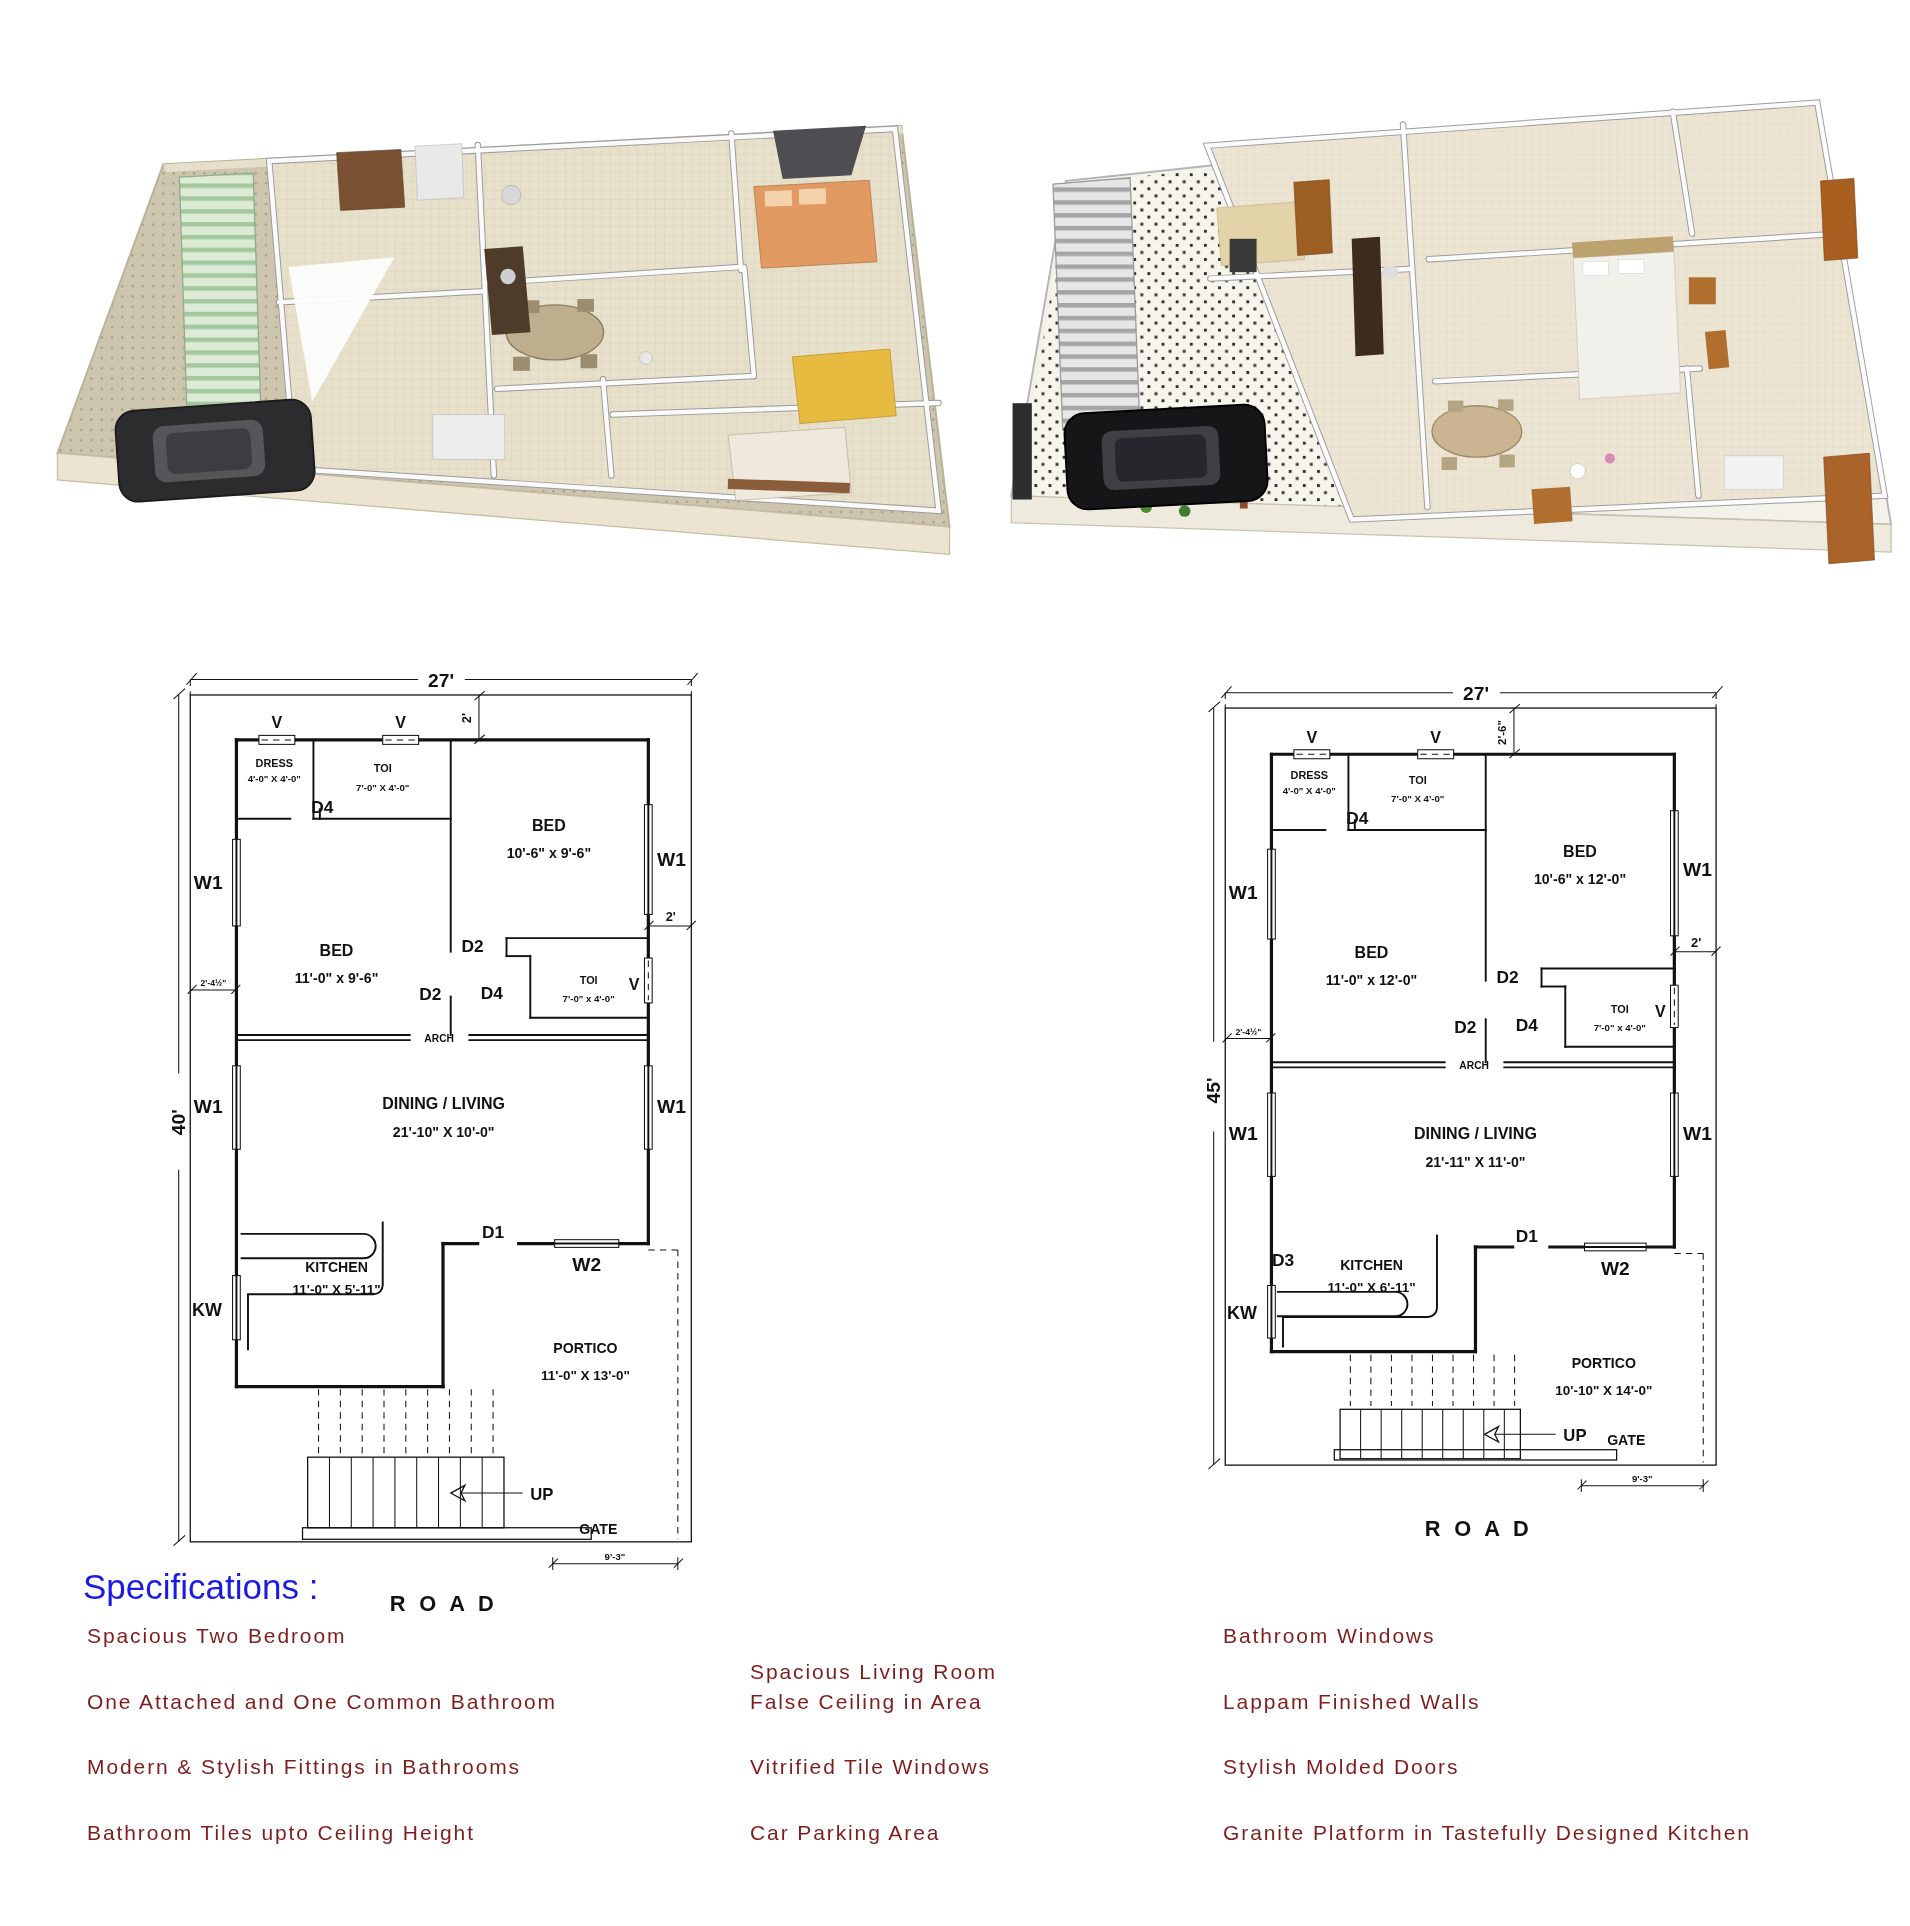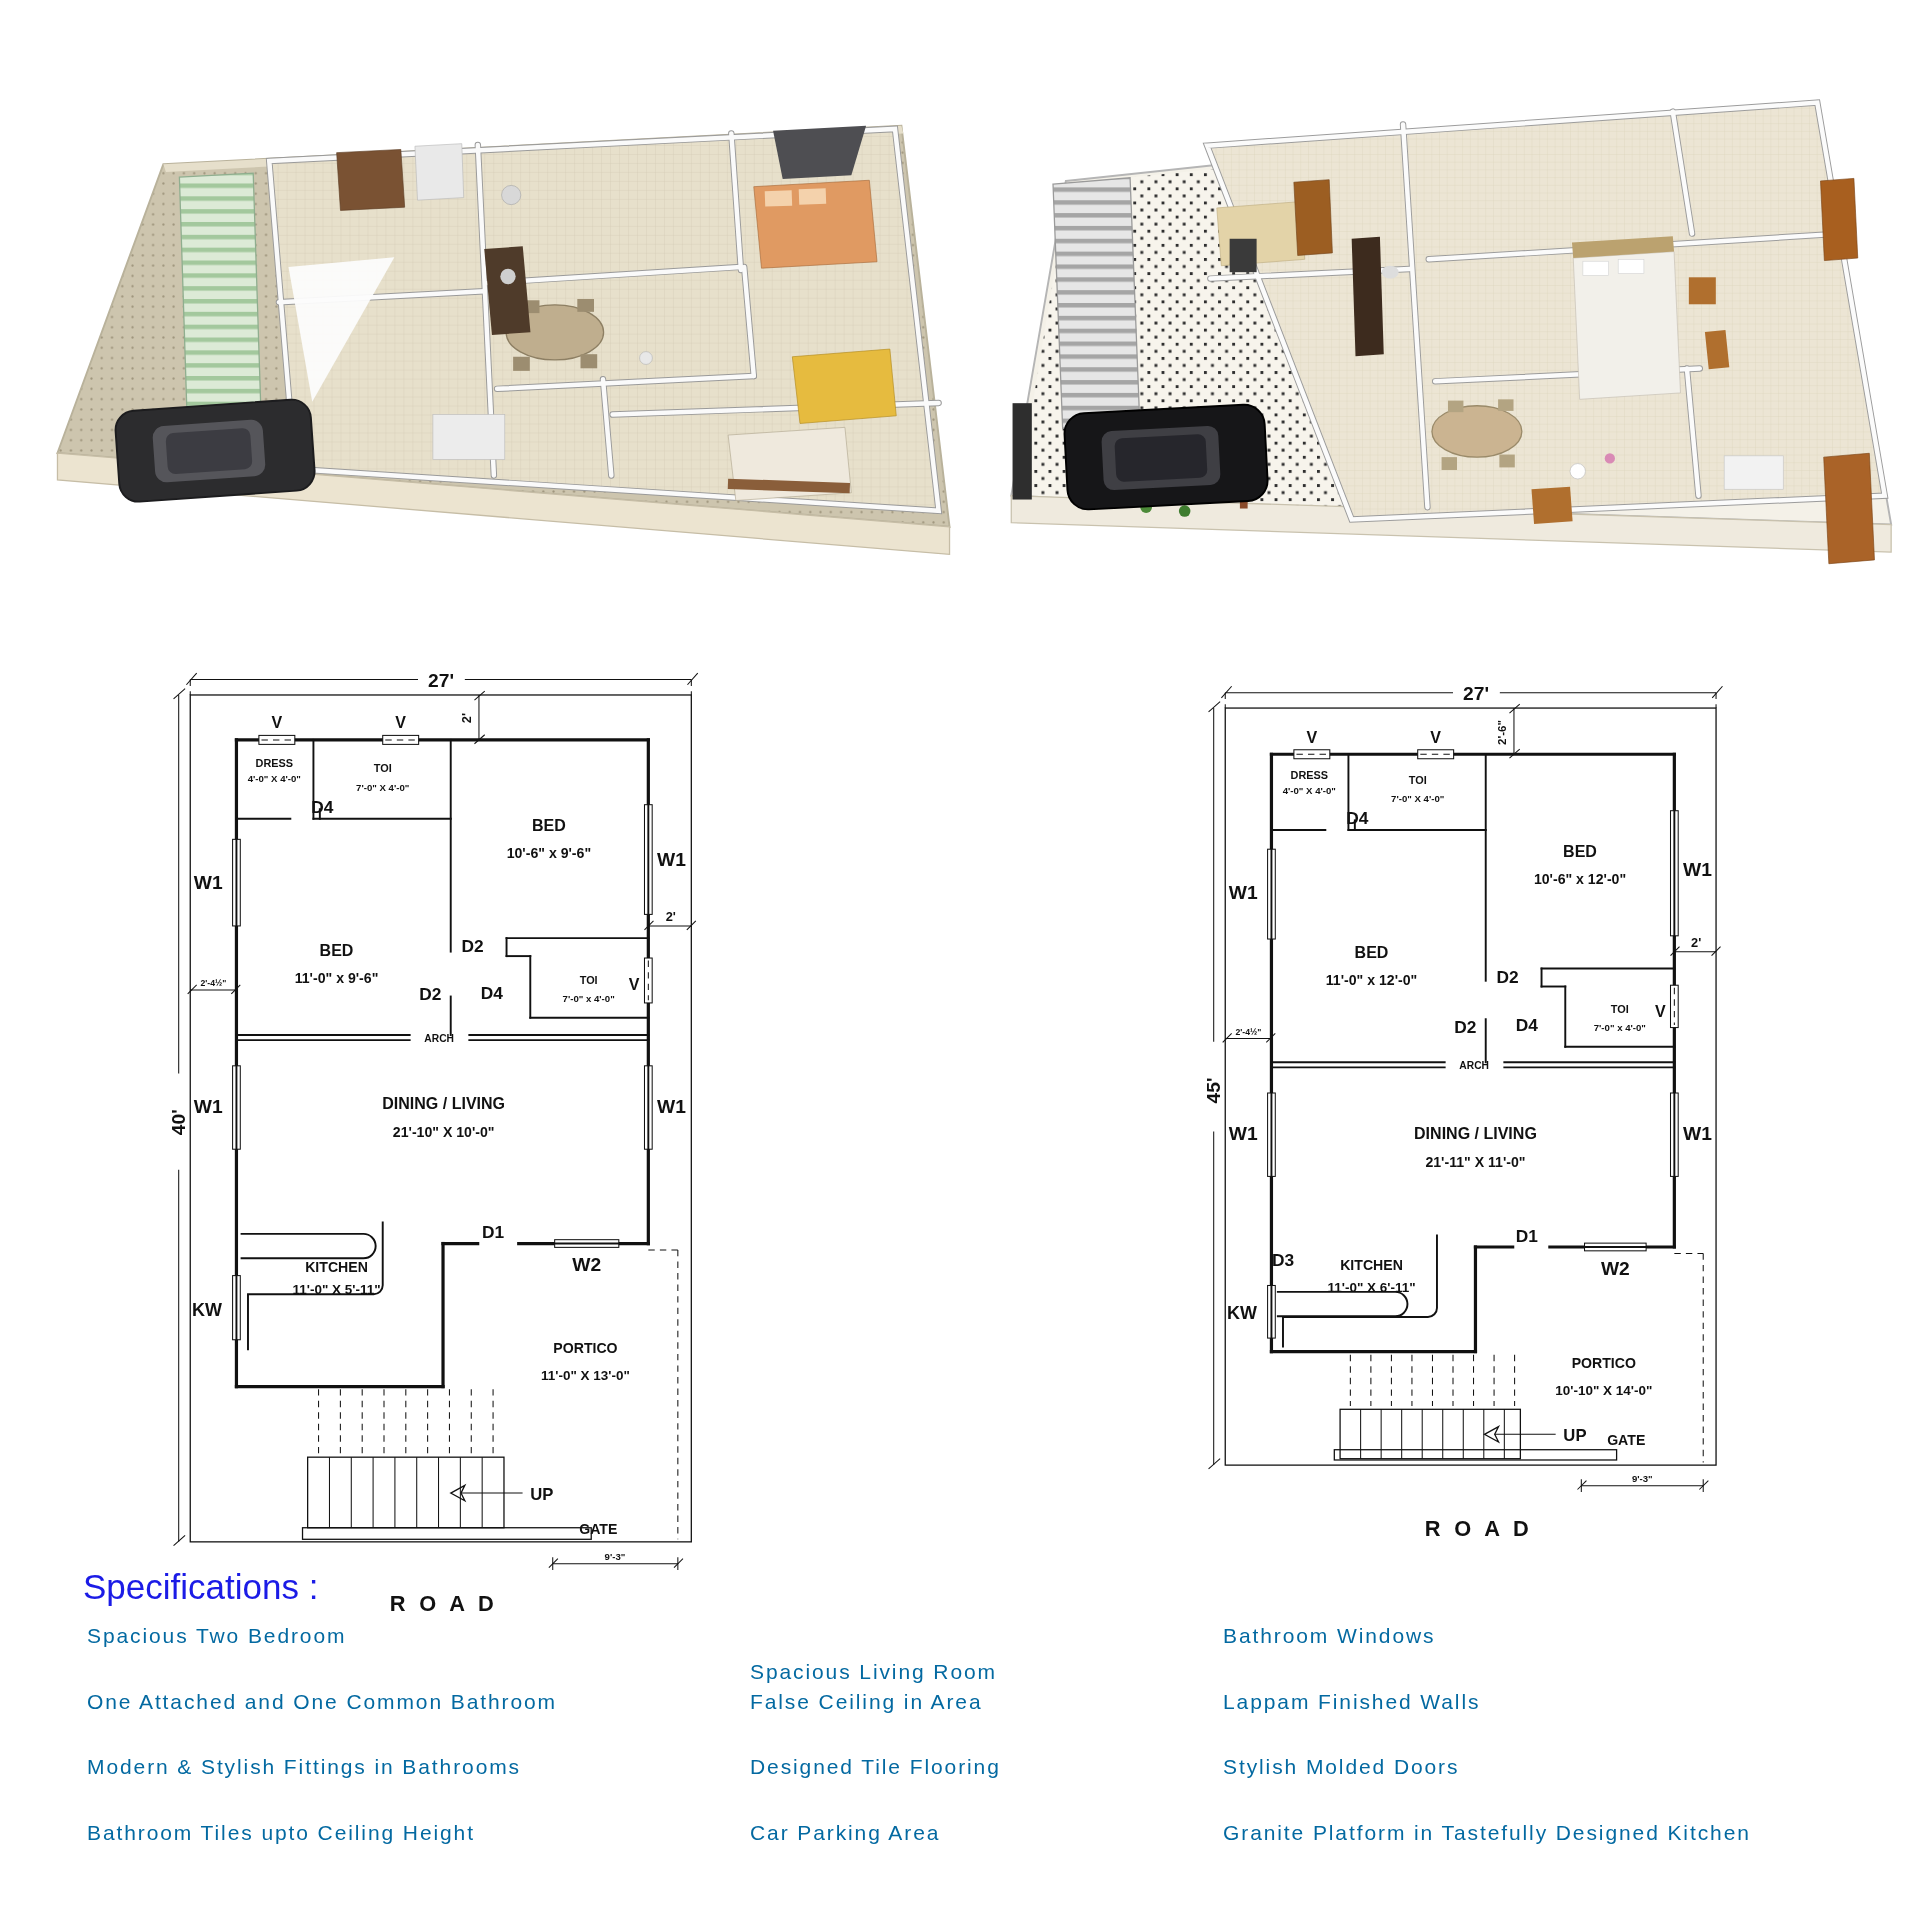--- a/index.html
+++ b/index.html
@@ -26,21 +26,21 @@
   .uplbl{font-size:26px;font-weight:bold;}
   .gatelbl{font-size:22px;font-weight:bold;text-anchor:middle;}
   .roadlbl{font-size:34px;font-weight:bold;text-anchor:middle;letter-spacing:6px;}
   .wall{stroke:#111111;stroke-width:5;fill:none;stroke-linecap:square;}
   .wallthin{stroke:#111111;stroke-width:3;fill:none;stroke-linecap:square;}
   .plot{stroke:#111111;stroke-width:2;fill:none;}
   .dimline{stroke:#111111;stroke-width:1.6;fill:none;}
   .dashln{stroke:#111111;stroke-width:1.6;fill:none;stroke-dasharray:10 8;}
   .win{fill:#ffffff;stroke:#111111;stroke-width:1.6;}
   .specs-title{position:absolute;font-size:35px;color:#1b1be6;}
-  .spec-item{position:absolute;font-size:21px;color:#0369a1;letter-spacing:1.9px;white-space:nowrap;text-align:center;}
+  .spec-item{position:absolute;font-size:21px;color:#7f1d1d;letter-spacing:1.9px;white-space:nowrap;text-align:center;}
 </style>
 </head>
 <body>
 <div id="page">
 
 <svg class="panel3d" style="left:35px;top:55px;" width="937" height="565" viewBox="0 0 1460 880">
   <defs>
     <pattern id="dotBeige" width="16" height="16" patternUnits="userSpaceOnUse">
       <rect width="16" height="16" fill="#cdc5ae"></rect>
           <circle cx="8" cy="8" r="1.7" fill="#9e957c"></circle>
@@ -578,21 +578,21 @@
 
 <div class="specs-title" style="left:83px;top:1567px;">Specifications :</div>
 
 <div class="spec-item" style="left:87px;top:1624px;">Spacious Two Bedroom</div>
 <div class="spec-item" style="left:87px;top:1690px;">One Attached and One Common Bathroom</div>
 <div class="spec-item" style="left:87px;top:1755px;">Modern &amp; Stylish Fittings in Bathrooms</div>
 <div class="spec-item" style="left:87px;top:1821px;">Bathroom Tiles upto Ceiling Height</div>
 
 <div class="spec-item" style="left:750px;top:1660px;">Spacious Living Room</div>
 <div class="spec-item" style="left:750px;top:1690px;">False Ceiling in Area</div>
-<div class="spec-item" style="left:750px;top:1755px;">Designed Tile Flooring</div>
+<div class="spec-item" style="left:750px;top:1755px;">Vitrified Tile Windows</div>
 <div class="spec-item" style="left:750px;top:1821px;">Car Parking Area</div>
 
 <div class="spec-item" style="left:1223px;top:1624px;">Bathroom Windows</div>
 <div class="spec-item" style="left:1223px;top:1690px;">Lappam Finished Walls</div>
 <div class="spec-item" style="left:1223px;top:1755px;">Stylish Molded Doors</div>
 <div class="spec-item" style="left:1223px;top:1821px;">Granite Platform in Tastefully Designed Kitchen</div>
 
 </div>
 
 

